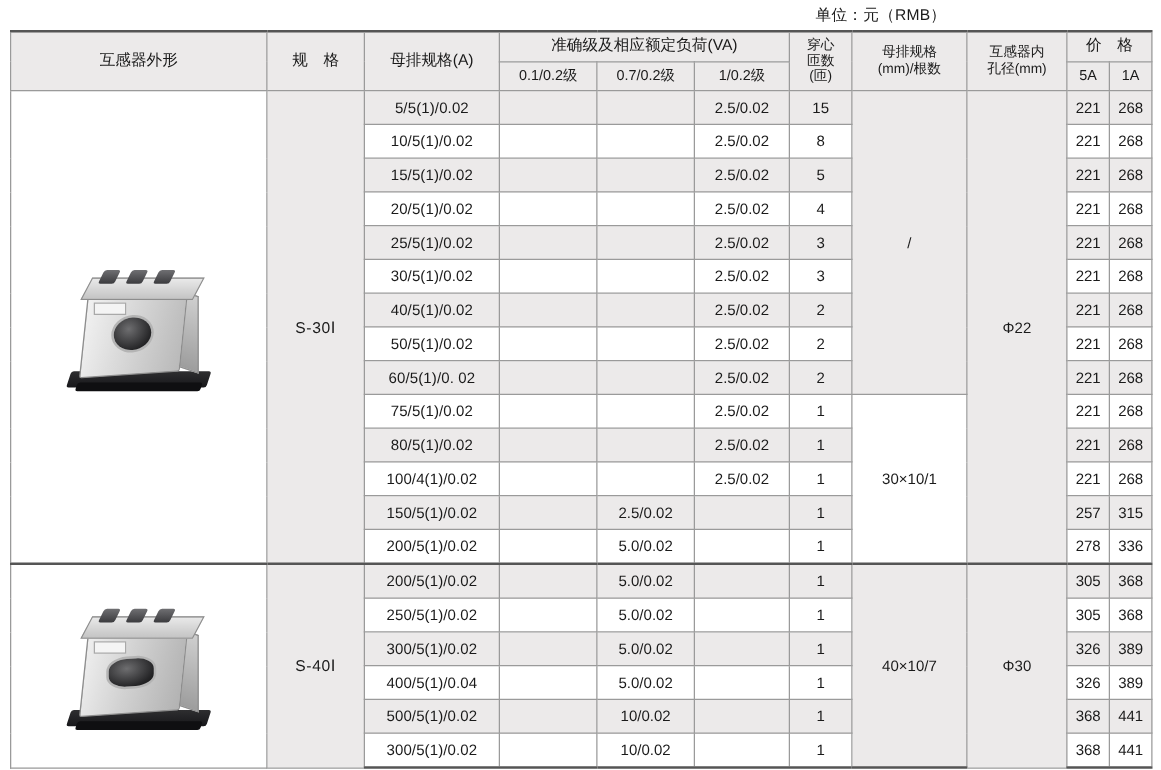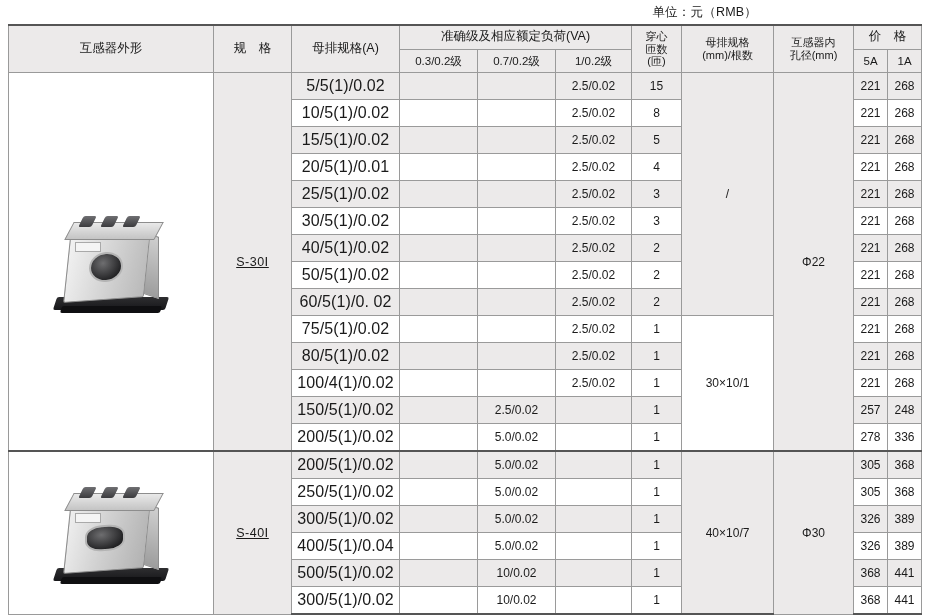--- a/index.html
+++ b/index.html
@@ -36,25 +36,25 @@
     height:22px;
     line-height:1.25;
   }
   thead td.tall{height:46px;}
   .hdr-sub{font-size:11.5px;}
   .hdr-small{font-size:11px;line-height:1.15;}
   tbody td{height:26px;}
   .rowzebra{background:#eceaea;}
   .rowwhite{background:#ffffff;}
   .cur{
-    font-size:16px;
+    font-size:12px;
     letter-spacing:0.1px;
     white-space:nowrap;
   }
-  .spec-name{font-size:12.5px;letter-spacing:0.5px;text-decoration:underline;}
+  .spec-name{font-size:12.5px;letter-spacing:0.5px;}
   .thick-top{border-top:2px solid #555 !important;}
   .thick-bottom{border-bottom:2px solid #555 !important;}
   .img-cell{background:#ffffff;}
   .ct-wrap{
     width:100%;
     display:flex;
     align-items:center;
     justify-content:center;
   }
   
@@ -149,21 +149,21 @@
           <div>母排规格</div>
           <div>(mm)/根数</div>
         </td>
         <td class="tall thick-top hdr-small" rowspan="2">
           <div>互感器内</div>
           <div>孔径(mm)</div>
         </td>
         <td class="thick-top" colspan="2">价　格</td>
       </tr>
       <tr>
-        <td class="hdr-sub">0.3/0.2级</td>
+        <td class="hdr-sub">0.1/0.2级</td>
         <td class="hdr-sub">0.7/0.2级</td>
         <td class="hdr-sub">1/0.2级</td>
         <td class="hdr-sub">5A</td>
         <td class="hdr-sub">1A</td>
       </tr>
     </thead>
     <tbody>
         <tr class="rowzebra">
           <td rowspan="14" class="img-cell">
             <div class="ct-wrap">
@@ -204,21 +204,21 @@
         <tr class="rowzebra">
           <td class="cur">15/5(1)/0.02</td>
           <td class=""></td>
           <td class=""></td>
           <td class="">2.5/0.02</td>
           <td class="">5</td>
           <td class="">221</td>
           <td class="">268</td>
         </tr>
         <tr class="rowwhite">
-          <td class="cur">20/5(1)/0.01</td>
+          <td class="cur">20/5(1)/0.02</td>
           <td class=""></td>
           <td class=""></td>
           <td class="">2.5/0.02</td>
           <td class="">4</td>
           <td class="">221</td>
           <td class="">268</td>
         </tr>
         <tr class="rowzebra">
           <td class="cur">25/5(1)/0.02</td>
           <td class=""></td>
@@ -292,21 +292,21 @@
           <td class="">221</td>
           <td class="">268</td>
         </tr>
         <tr class="rowzebra">
           <td class="cur">150/5(1)/0.02</td>
           <td class=""></td>
           <td class="">2.5/0.02</td>
           <td class=""></td>
           <td class="">1</td>
           <td class="">257</td>
-          <td class="">248</td>
+          <td class="">315</td>
         </tr>
         <tr class="rowwhite">
           <td class="cur">200/5(1)/0.02</td>
           <td class=""></td>
           <td class="">5.0/0.02</td>
           <td class=""></td>
           <td class="">1</td>
           <td class="">278</td>
           <td class="">336</td>
         </tr>

